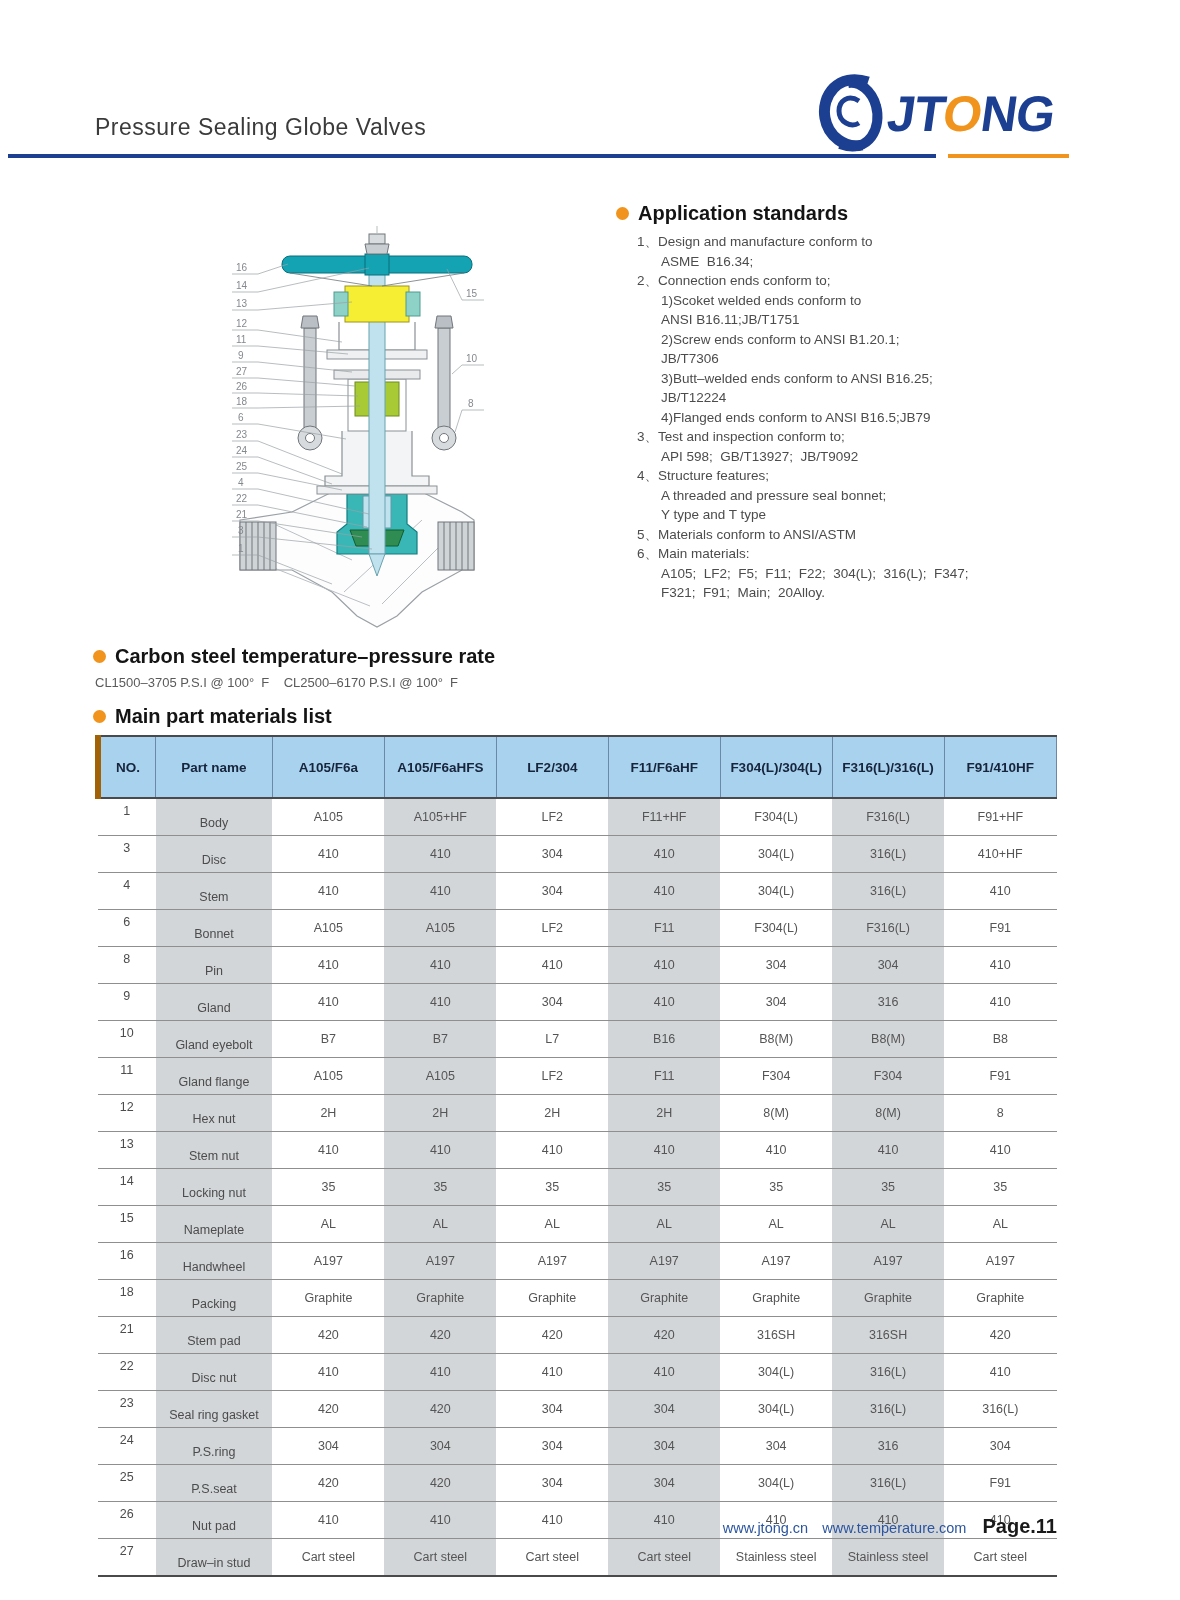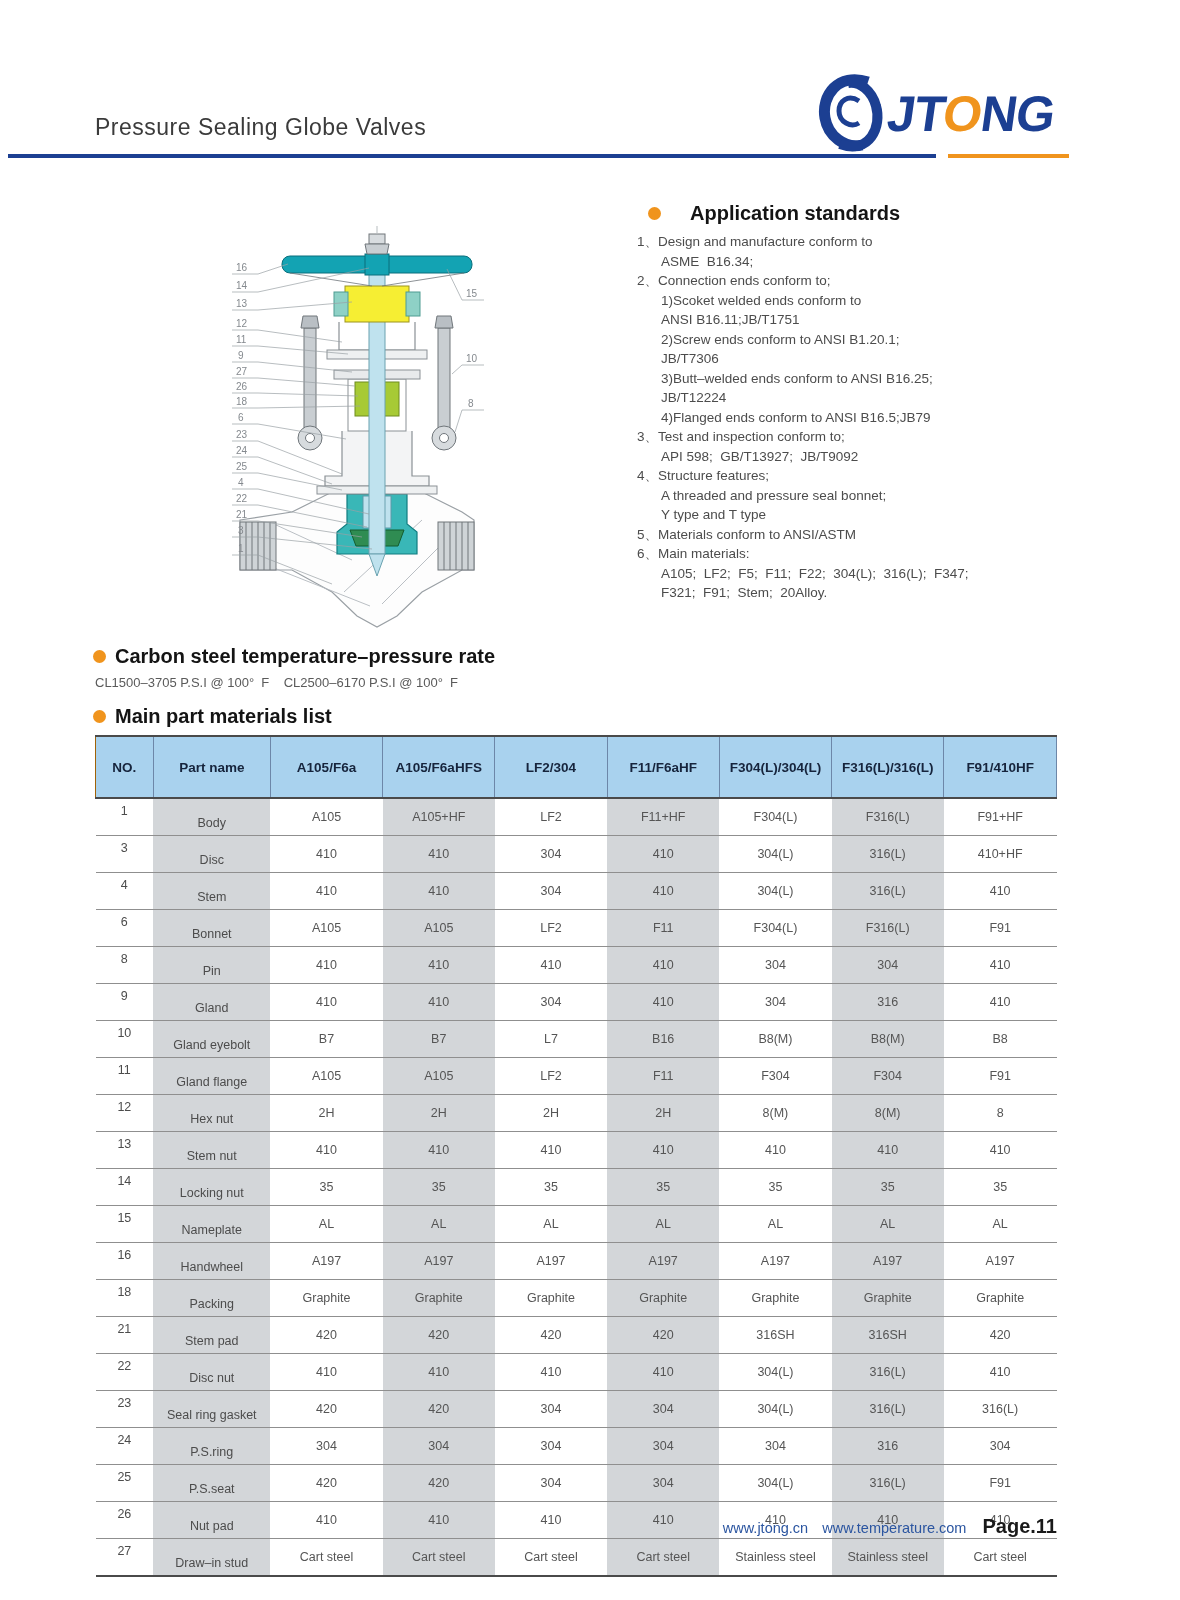--- a/index.html
+++ b/index.html
@@ -42,21 +42,21 @@
   .table-wrap{position:absolute;left:95px;top:735px;width:962px;}
   table{border-collapse:collapse;width:100%;table-layout:fixed;}
   thead th{
     background:#a9d2ee;
     border-top:2px solid #4a4a4a;
     border-bottom:2px solid #4a4a4a;
     border-left:1px solid #6d87a8;
     height:60px;font-size:13.5px;color:#16243c;font-weight:bold;
     padding:0 2px;
   }
-  thead th:first-child{border-left:1px solid #a16207;}
+  thead th:first-child{border-left:6px solid #a16207;}
   thead th:last-child{border-right:1px solid #6d87a8;}
   tbody td{
     height:31px;border-bottom:1px solid #8f8f8f;
     font-size:12.5px;color:#555;text-align:center;vertical-align:middle;
     padding:0 2px;overflow:hidden;
   }
   tbody tr:last-child td{border-bottom:2px solid #4a4a4a;}
   tbody td.c0{vertical-align:top;padding-top:5px;color:#4c4c4c;}
   tbody td.c1{vertical-align:bottom;padding-bottom:5px;color:#4c4c4c;}
   tbody td:nth-child(even){background:#d3d6d9;}
@@ -233,21 +233,21 @@
       <line x1="240" y1="186" x2="262" y2="186"></line>
         <line x1="240" y1="186" x2="233" y2="208"></line>
     </g>
     <g>
       <text x="244" y="73">15</text>
       <text x="244" y="138">10</text>
       <text x="246" y="183">8</text>
     </g>
   </svg>
 
-  <div class="sec-heading" style="left:648px;top:202px;gap:20px;">
+  <div class="sec-heading" style="left:616px;top:202px;">
     <span class="dot"></span>
     <span>Application standards</span>
   </div>
   <div class="app-std-lines">
       <div class="std-line indent-0">1、Design and manufacture conform to</div>
       <div class="std-line indent-1">ASME  B16.34;</div>
       <div class="std-line indent-0">2、Connection ends conform to;</div>
       <div class="std-line indent-1">1)Scoket welded ends conform to</div>
       <div class="std-line indent-1">ANSI B16.11;JB/T1751</div>
       <div class="std-line indent-1">2)Screw ends conform to ANSI B1.20.1;</div>
@@ -256,21 +256,21 @@
       <div class="std-line indent-1">JB/T12224</div>
       <div class="std-line indent-1">4)Flanged ends conform to ANSI B16.5;JB79</div>
       <div class="std-line indent-0">3、Test and inspection conform to;</div>
       <div class="std-line indent-1">API 598;  GB/T13927;  JB/T9092</div>
       <div class="std-line indent-0">4、Structure features;</div>
       <div class="std-line indent-1">A threaded and pressure seal bonnet;</div>
       <div class="std-line indent-1">Y type and T type</div>
       <div class="std-line indent-0">5、Materials conform to ANSI/ASTM</div>
       <div class="std-line indent-0">6、Main materials:</div>
       <div class="std-line indent-1">A105;  LF2;  F5;  F11;  F22;  304(L);  316(L);  F347;</div>
-      <div class="std-line indent-1">F321;  F91;  Stem;  20Alloy.</div>
+      <div class="std-line indent-1">F321;  F91;  Main;  20Alloy.</div>
     </div>
 
   <div class="sec-heading" style="left:93px;top:645px;text-align:right;">
     <span class="dot"></span>
     <span>Carbon steel temperature–pressure rate</span>
   </div>
   <div class="carbon-detail">CL1500–3705 P.S.I @ 100°  F    CL2500–6170 P.S.I @ 100°  F</div>
 
   <div class="sec-heading" style="left:93px;top:705px;">
     <span class="dot"></span>

